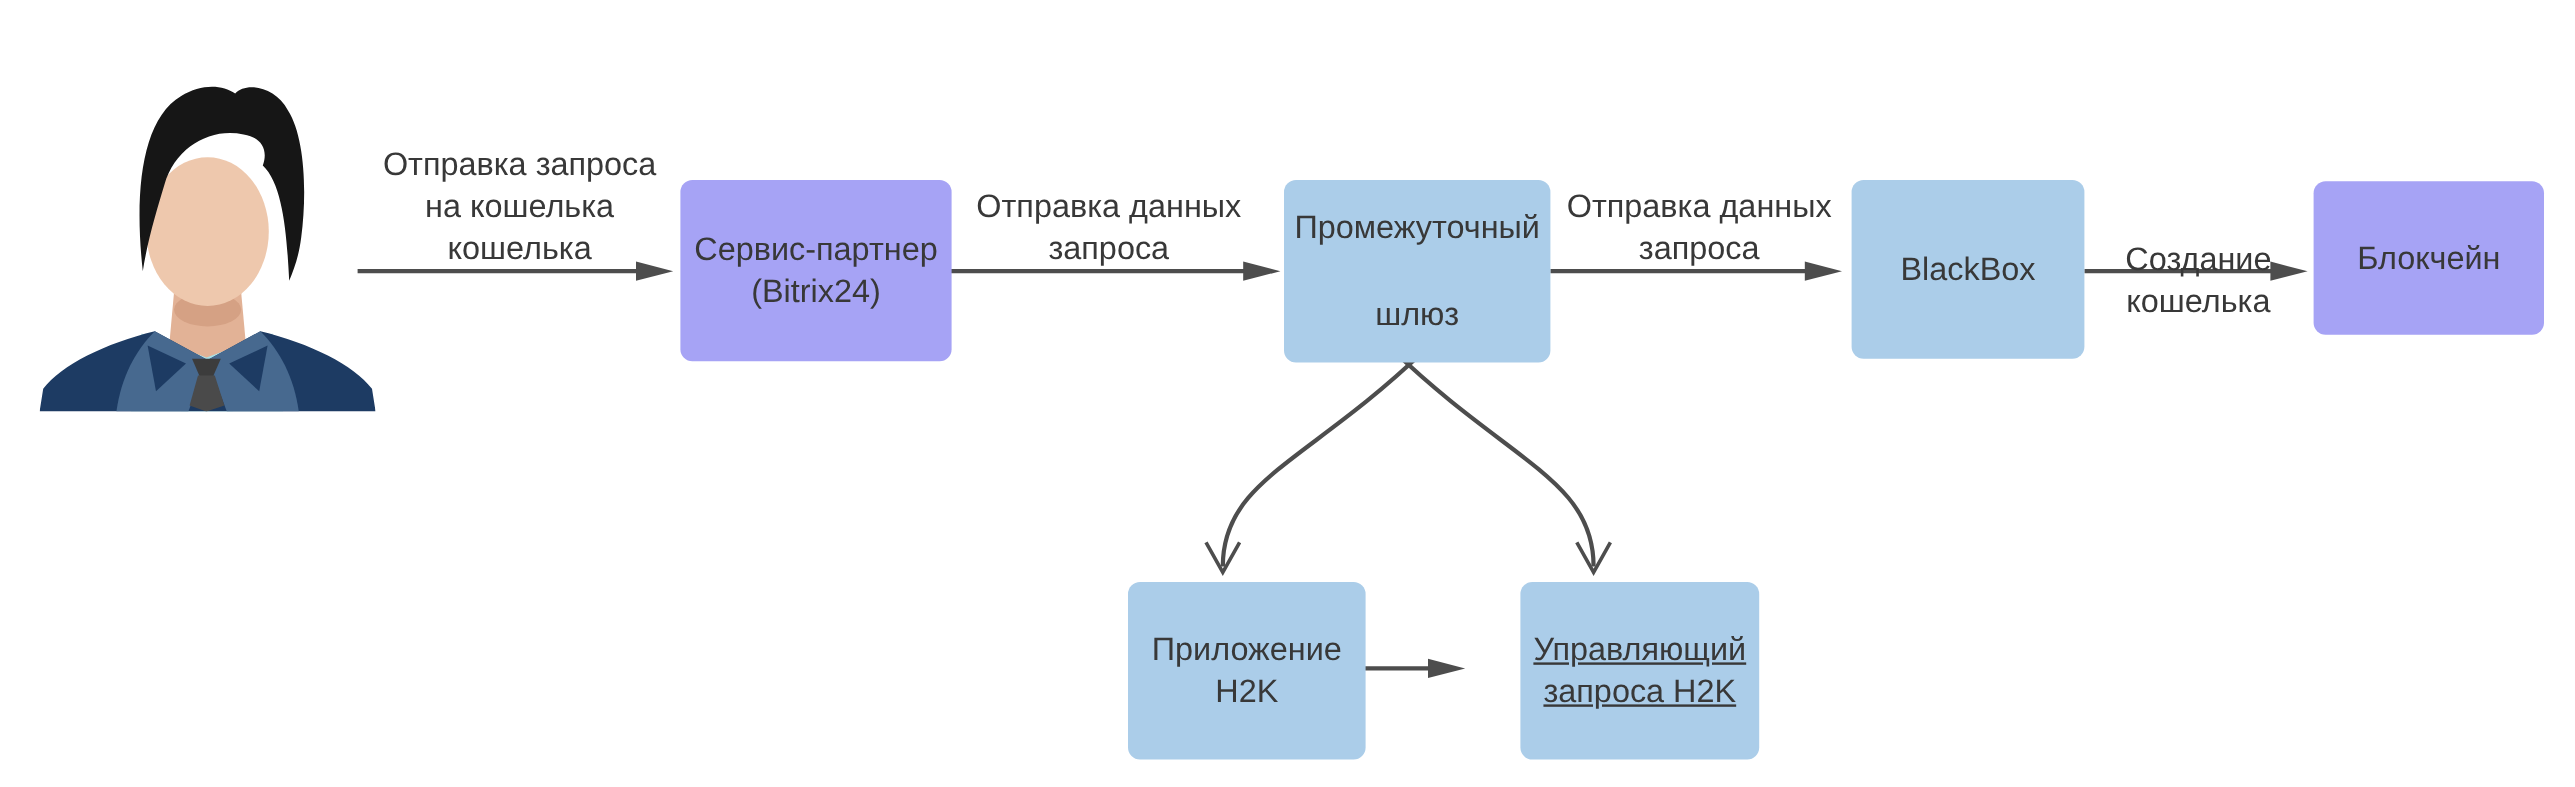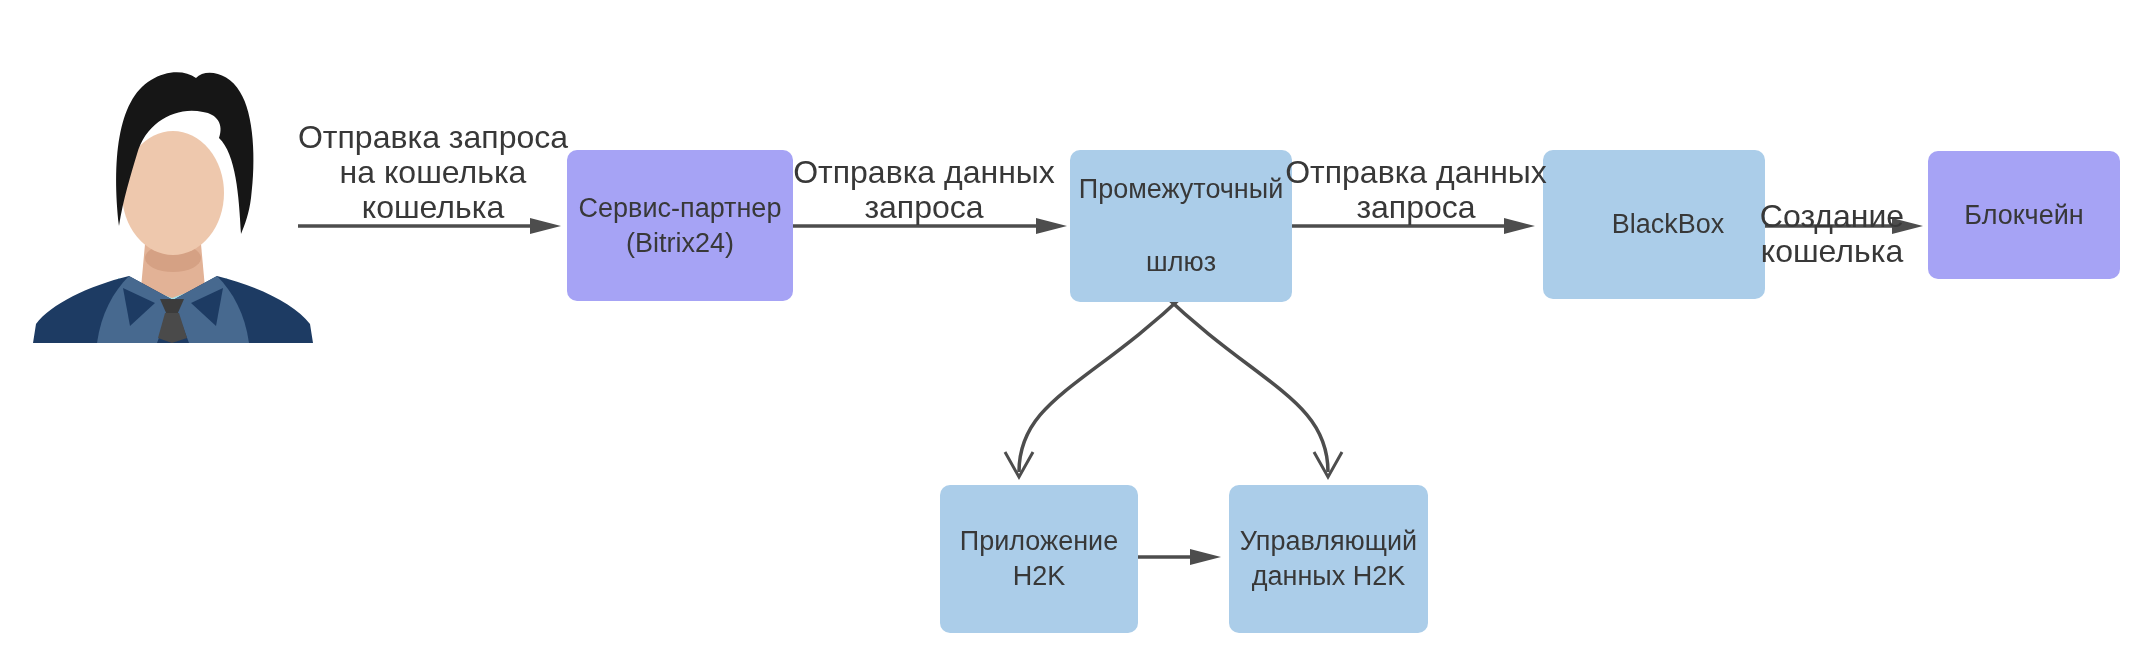--- a/index.html
+++ b/index.html
@@ -22,21 +22,21 @@
     text-align:center;
     font-size:27px;line-height:35px;
     color:var(--text,#383838);
   }
   .node.purple{background:var(--node-purple,#a6a3f5);}
   .node.blue{background:var(--node-blue,#abcde9);}
   .edge-label{
     position:absolute;
     transform:translateX(-50%);
     text-align:center;
-    font-size:32px;line-height:35px;
+    font-size:27px;line-height:35px;
     color:var(--text,#383838);
     white-space:nowrap;
   }
   .edge-label span, .node span{display:block;}
   .avatar{position:absolute;left:33px;top:48px;}
 </style>
 </head>
 <body>
 
 <div class="canvas">
@@ -113,36 +113,36 @@
   <div class="node purple" style="left:567px;top:150px;width:226px;height:151px;">
     <span>Сервис-партнер</span>
     <span>(Bitrix24)</span>
   </div>
 
   <div class="node blue" style="left:1070px;top:150px;width:222px;height:152px;gap:38px;">
     <span>Промежуточный</span>
     <span>шлюз</span>
   </div>
 
-  <div class="node blue" style="left:1543px;top:150px;width:194px;height:149px;padding-left:28px;">
+  <div class="node blue" style="left:1543px;top:150px;width:194px;height:149px;">
     <span>BlackBox</span>
   </div>
 
   <div class="node purple" style="left:1928px;top:151px;width:192px;height:128px;">
     <span>Блокчейн</span>
   </div>
 
   <div class="node blue" style="left:940px;top:485px;width:198px;height:148px;">
     <span>Приложение</span>
     <span>H2K</span>
   </div>
 
-  <div class="node blue" style="left:1229px;top:485px;width:199px;height:148px;">
+  <div class="node blue" style="left:1267px;top:485px;width:199px;height:148px;text-decoration:underline;">
     <span>Управляющий</span>
-    <span>данных H2K</span>
+    <span>запроса H2K</span>
   </div>
 
   <div class="edge-label" style="left:433px;top:120px;">
     <span>Отправка запроса</span>
     <span>на кошелька</span>
     <span>кошелька</span>
   </div>
 
   <div class="edge-label" style="left:924px;top:155px;">
     <span>Отправка данных</span>

